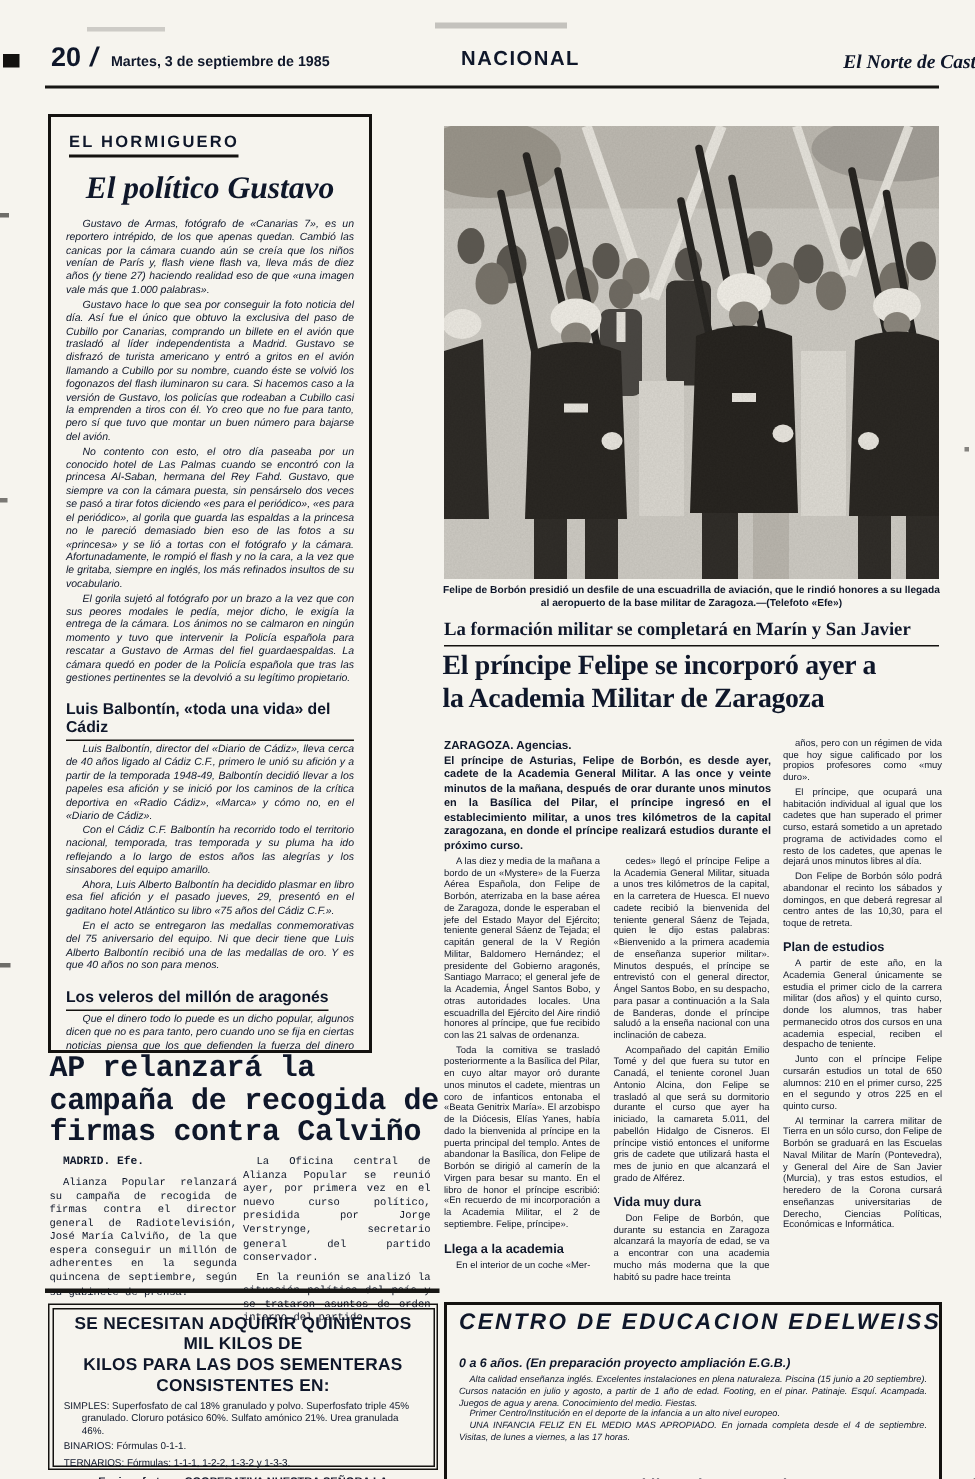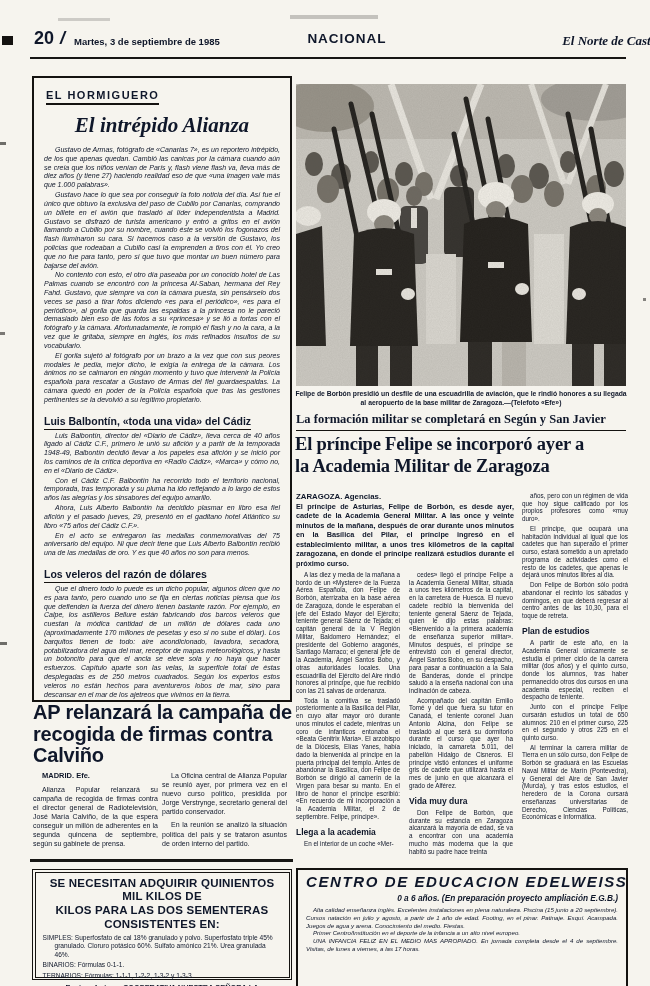--- a/index.html
+++ b/index.html
@@ -9,34 +9,34 @@
   .hdr-pagenum{position:absolute;left:34px;top:28px;font-size:18px;font-weight:bold;}
   .hdr-slash{position:absolute;left:60px;top:28px;font-size:18px;font-weight:bold;font-style:italic;}
   .hdr-date{position:absolute;left:74px;top:36px;font-size:9.5px;font-weight:bold;}
   .hdr-section{position:absolute;left:0;right:0;top:31px;text-align:center;font-size:13.5px;
                font-weight:bold;letter-spacing:1px;}
   .hdr-masthead{position:absolute;right:26px;top:33px;font-family:"Liberation Serif",serif;
                 font-weight:bold;font-style:italic;font-size:13px;}
   .rule-header{position:absolute;left:30px;top:57px;width:596px;height:2px;background:#1716144;
                background:#171614;}
   
-  .horm-box{position:absolute;left:32px;top:76px;width:260px;height:626px;border:2px solid #141210;
+  .horm-box{position:absolute;left:32px;top:76px;width:216px;height:626px;border:2px solid #141210;
             box-sizing:border-box;padding:7px 10px 4px;background:#f6f4ee;overflow:hidden;}
   .horm-label{display:inline-block;font-size:11px;font-weight:bold;letter-spacing:1.5px;
               border-bottom:2.5px solid #141210;padding-bottom:2px;margin:0 0 6px 2px;}
   .horm-title{font-family:"Liberation Serif",serif;font-style:italic;font-weight:bold;
               font-size:21px;text-align:center;margin:2px 0 8px;}
   .horm-box p{font-size:7px;font-style:italic;line-height:1.26;text-align:justify;
               text-indent:11px;margin:0 0 1px;}
   .horm-sub{display:inline-block;font-size:10.5px;font-weight:bold;border-bottom:1.5px solid #141210;
             padding-bottom:2px;margin:9px 0 2px;}
   
-  .ap-headline{position:absolute;left:33px;top:702px;width:262px;font-family:Liberation Sans, sans-serif;
+  .ap-headline{position:absolute;left:33px;top:702px;width:262px;font-family:Liberation Mono, monospace;
                font-weight:bold;font-size:20px;line-height:1.08;letter-spacing:-.2px;}
-  .ap-cols{position:absolute;left:33px;top:771px;width:260px;display:flex;gap:4px;}
+  .ap-cols{position:absolute;left:33px;top:771px;width:260px;display:flex;gap:4px;font-family:Liberation Mono, monospace;}
   .ap-col{width:125px;font-size:7px;line-height:1.3;text-align:justify;}
   .ap-dateline{font-weight:bold;font-size:7.5px;margin:0 0 6px;text-indent:6px;}
   .ap-col p{margin:0 0 4px;text-indent:9px;}
   .rule-left-bottom{position:absolute;left:30px;top:859px;width:263px;height:2.5px;background:#171614;}
   
   .abono-outer{position:absolute;left:32px;top:869px;width:260px;height:111px;border:1px solid #141210;
                box-sizing:border-box;padding:1.5px;}
   .abono-inner{border:1.5px solid #141210;height:100%;box-sizing:border-box;padding:4px 7px 2px;}
   .abono-title{font-size:11.5px;font-weight:bold;text-align:center;line-height:1.2;letter-spacing:.2px;}
   .abono-line{font-size:6.6px;line-height:1.3;margin-top:2px;}
@@ -57,21 +57,21 @@
   .bodycol{position:absolute;font-size:6.3px;line-height:1.23;text-align:justify;overflow:hidden;}
   .bodycol p{margin:0 0 2px;text-indent:8px;}
   .bodycol .bsub{font-size:8.5px;font-weight:bold;text-indent:0;margin:6px 0 3px;}
   .col1{left:296px;top:571px;width:104px;height:296px;}
   .col2{left:409px;top:571px;width:104px;height:296px;}
   .col3{left:522px;top:492px;width:106px;height:375px;}
   
   .edel-box{position:absolute;left:296px;top:868px;width:332px;height:132px;border:2.5px solid #141210;
             box-sizing:border-box;padding:3px 8px 2px;display:flex;flex-direction:column;font-style:italic;}
   .edel-title{font-size:15px;font-weight:bold;text-align:center;letter-spacing:1.6px;white-space:nowrap;}
-  .edel-sub{font-size:8.3px;font-weight:bold;text-align:right;margin-top:3px;}
+  .edel-sub{font-size:8.3px;font-weight:bold;text-align:left;margin-top:13px;}
   .edel-body{font-size:6.1px;line-height:1.28;text-align:justify;margin-top:3px;}
   .edel-body p{margin:0;text-indent:7px;}
   .edel-footer{font-size:10.5px;font-weight:bold;text-align:center;letter-spacing:.4px;margin-top:auto;
                white-space:nowrap;}
   
   .smudge{position:absolute;background:#141210;}
 </style>
 </head>
 <body>
 
@@ -79,31 +79,31 @@
 
   <div class="hdr-pagenum">20</div>
   <div class="hdr-slash">/</div>
   <div class="hdr-date">Martes, 3 de septiembre de 1985</div>
   <div class="hdr-section">NACIONAL</div>
   <div class="hdr-masthead">El Norte de Castilla</div>
   <div class="rule-header"></div>
 
   <div class="horm-box">
     <div class="horm-label">EL HORMIGUERO</div>
-    <div class="horm-title">El intrépido Alianza</div>
+    <div class="horm-title">El político Gustavo</div>
     <p>Gustavo de Armas, fotógrafo de «Canarias 7», es un reportero intrépido, de los que apenas quedan. Cambió las canicas por la cámara cuando aún se creía que los niños venían de París y, flash viene flash va, lleva más de diez años (y tiene 27) haciendo realidad eso de que «una imagen vale más que 1.000 palabras».</p>
     <p>Gustavo hace lo que sea por conseguir la foto noticia del día. Así fue el único que obtuvo la exclusiva del paso de Cubillo por Canarias, comprando un billete en el avión que trasladó al líder independentista a Madrid. Gustavo se disfrazó de turista americano y entró a gritos en el avión llamando a Cubillo por su nombre, cuando éste se volvió los fogonazos del flash iluminaron su cara. Si hacemos caso a la versión de Gustavo, los policías que rodeaban a Cubillo casi la emprenden a tiros con él. Yo creo que no fue para tanto, pero sí que tuvo que montar un buen número para bajarse del avión.</p>
     <p>No contento con esto, el otro día paseaba por un conocido hotel de Las Palmas cuando se encontró con la princesa Al-Saban, hermana del Rey Fahd. Gustavo, que siempre va con la cámara puesta, sin pensárselo dos veces se pasó a tirar fotos diciendo «es para el periódico», «es para el periódico», al gorila que guarda las espaldas a la princesa no le pareció demasiado bien eso de las fotos a su «princesa» y se lió a tortas con el fotógrafo y la cámara. Afortunadamente, le rompió el flash y no la cara, a la vez que le gritaba, siempre en inglés, los más refinados insultos de su vocabulario.</p>
     <p>El gorila sujetó al fotógrafo por un brazo a la vez que con sus peores modales le pedía, mejor dicho, le exigía la entrega de la cámara. Los ánimos no se calmaron en ningún momento y tuvo que intervenir la Policía española para rescatar a Gustavo de Armas del fiel guardaespaldas. La cámara quedó en poder de la Policía española que tras las gestiones pertinentes se la devolvió a su legítimo propietario.</p>
     <div><span class="horm-sub">Luis Balbontín, «toda una vida» del Cádiz</span></div>
     <p>Luis Balbontín, director del «Diario de Cádiz», lleva cerca de 40 años ligado al Cádiz C.F., primero le unió su afición y a partir de la temporada 1948-49, Balbontín decidió llevar a los papeles esa afición y se inició por los caminos de la crítica deportiva en «Radio Cádiz», «Marca» y cómo no, en el «Diario de Cádiz».</p>
     <p>Con el Cádiz C.F. Balbontín ha recorrido todo el territorio nacional, temporada, tras temporada y su pluma ha ido reflejando a lo largo de estos años las alegrías y los sinsabores del equipo amarillo.</p>
     <p>Ahora, Luis Alberto Balbontín ha decidido plasmar en libro esa fiel afición y el pasado jueves, 29, presentó en el gaditano hotel Atlántico su libro «75 años del Cádiz C.F.».</p>
     <p>En el acto se entregaron las medallas conmemorativas del 75 aniversario del equipo. Ni que decir tiene que Luis Alberto Balbontín recibió una de las medallas de oro. Y es que 40 años no son para menos.</p>
-    <div><span class="horm-sub">Los veleros del razón de dólares</span></div>
+    <div><span class="horm-sub">Los veleros del millón de aragonés</span></div>
     <p>Que el dinero todo lo puede es un dicho popular, algunos dicen que no es para tanto, pero cuando uno se fija en ciertas noticias piensa que los que defienden la fuerza del dinero tienen bastante razón. Por ejemplo, en Calpe, los astilleros Bellure están fabricando dos barcos veleros que cuestan la módica cantidad de un millón de dólares cada uno (aproximadamente 170 millones de pesetas y eso si no sube el dólar). Los barquitos tienen de todo: aire acondicionado, lavadora, secadora, potabilizadora del agua del mar, receptor de mapas meteorológicos, y hasta un botoncito para que el ancla se eleve sola y no haya que hacer esfuerzos. Capítulo aparte son las velas, la superficie total de éstas desplegadas es de 250 metros cuadrados. Según los expertos estos veleros no están hechos para aventureros lobos de mar, sino para descansar en el mar de los ajetreos que vivimos en la tierra.</p>
     
   </div>
 
   <div class="ap-headline">AP relanzará la campaña de recogida de firmas contra Calviño</div>
   <div class="ap-cols">
     <div class="ap-col">
       <p class="ap-dateline">MADRID. Efe.</p>
       <p>Alianza Popular relanzará su campaña de recogida de firmas contra el director general de Radiotelevisión, José María Calviño, de la que espera conseguir un millón de adherentes en la segunda quincena de septiembre, según su gabinete de prensa.</p>
     </div>
@@ -210,21 +210,21 @@
 
       <filter id="grain">
           <feTurbulence type="fractalNoise" baseFrequency="0.9" numOctaves="2" result="n"></feTurbulence>
         <feColorMatrix in="n" type="matrix" values="0 0 0 0 0.1 0 0 0 0 0.1 0 0 0 0 0.08 0 0 0 0.5 0"></feColorMatrix>
         </filter>
       <rect x="0" y="0" width="330" height="302" filter="url(#grain)" opacity="0.25"></rect>
     </svg>
   </div>
 
   <div class="caption">Felipe de Borbón presidió un desfile de una escuadrilla de aviación, que le rindió honores a su llegada al aeropuerto de la base militar de Zaragoza.—(Telefoto «Efe»)</div>
-  <div class="kicker">La formación militar se completará en Según y San Javier</div>
+  <div class="kicker">La formación militar se completará en Marín y San Javier</div>
   <div class="main-headline">
     <div>El príncipe Felipe se incorporó ayer a</div>
     <div>la Academia Militar de Zaragoza</div>
   </div>
 
   <div class="lead-block">
     <p class="lead-dateline">ZARAGOZA. Agencias.</p>
     <p class="lead-text">El príncipe de Asturias, Felipe de Borbón, es desde ayer, cadete de la Academia General Militar. A las once y veinte minutos de la mañana, después de orar durante unos minutos en la Basílica del Pilar, el príncipe ingresó en el establecimiento militar, a unos tres kilómetros de la capital zaragozana, en donde el príncipe realizará estudios durante el próximo curso.</p>
   </div>
 

